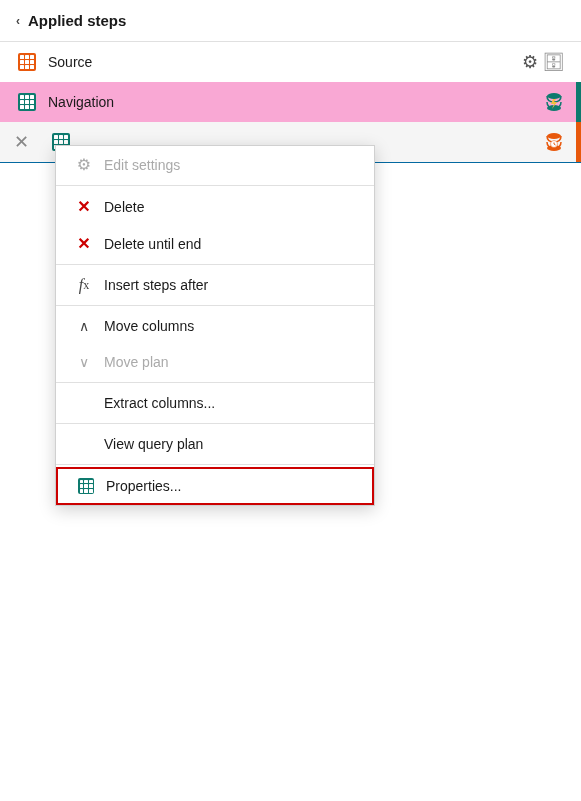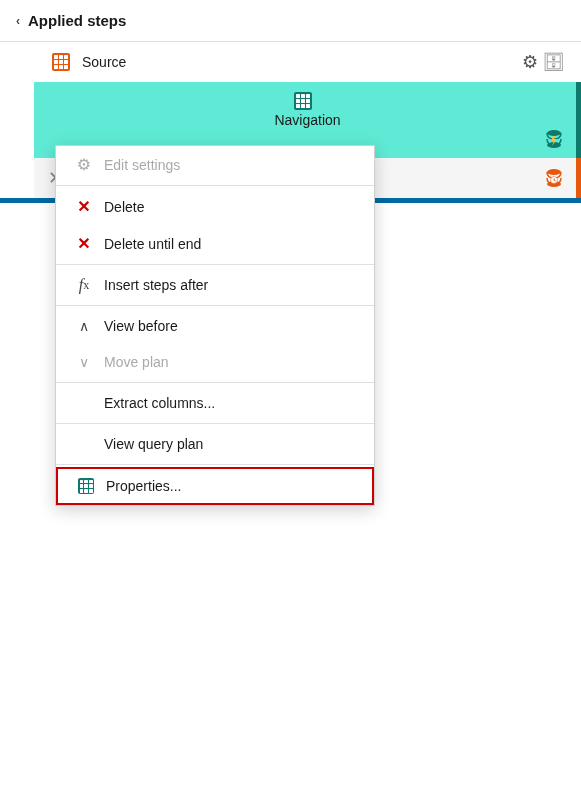--- a/index.html
+++ b/index.html
@@ -31,38 +31,36 @@
       border-bottom: 1px solid #e0e0e0;
     }
 
     .chevron-icon {
       margin-right: 8px;
       font-size: 12px;
       color: #444;
     }
 
     .steps-list {
-      border-bottom: 5px solid #0369a1;
-      padding-left: 34px;
+      border-bottom: 1px solid #0369a1;
     }
 
     .step-item {
       display: flex;
       align-items: center;
       padding: 8px 16px;
       font-size: 14px;
       color: #1a1a1a;
       background: #fff;
       position: relative;
       min-height: 40px;
     }
 
     .step-item.highlighted {
-      background: #5eead4;
-      flex-direction: column;
+      background: #f9a8d4;
     }
 
     .step-icon {
       width: 22px;
       height: 22px;
       margin-right: 10px;
       display: flex;
       align-items: center;
       justify-content: center;
       flex-shrink: 0;
@@ -344,21 +342,21 @@
 
     <div class="ctx-item">
       <span class="ctx-icon" style="font-style:italic; font-size:16px; font-family: Georgia, serif; color:#444; font-weight:400;">f<span style="font-style:normal; font-size:12px; vertical-align:sub;">x</span></span>
       <span>Insert steps after</span>
     </div>
 
     <div class="ctx-divider"></div>
 
     <div class="ctx-item">
       <span class="ctx-icon" style="font-size:14px; color:#444;">∧</span>
-      <span>View before</span>
+      <span>Move columns</span>
     </div>
 
     <div class="ctx-item disabled">
       <span class="ctx-icon" style="font-size:14px; color:#aaa;">∨</span>
       <span>Move plan</span>
     </div>
 
     <div class="ctx-divider"></div>
 
     <div class="ctx-item">

